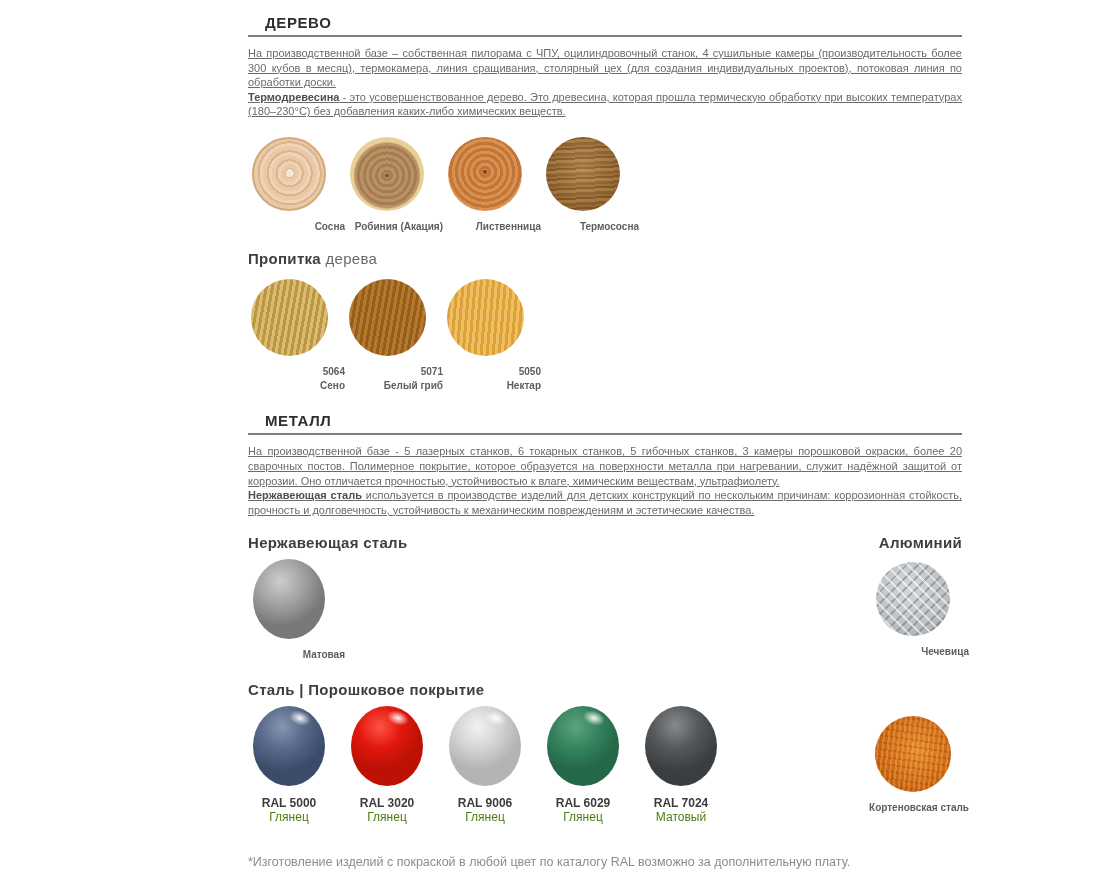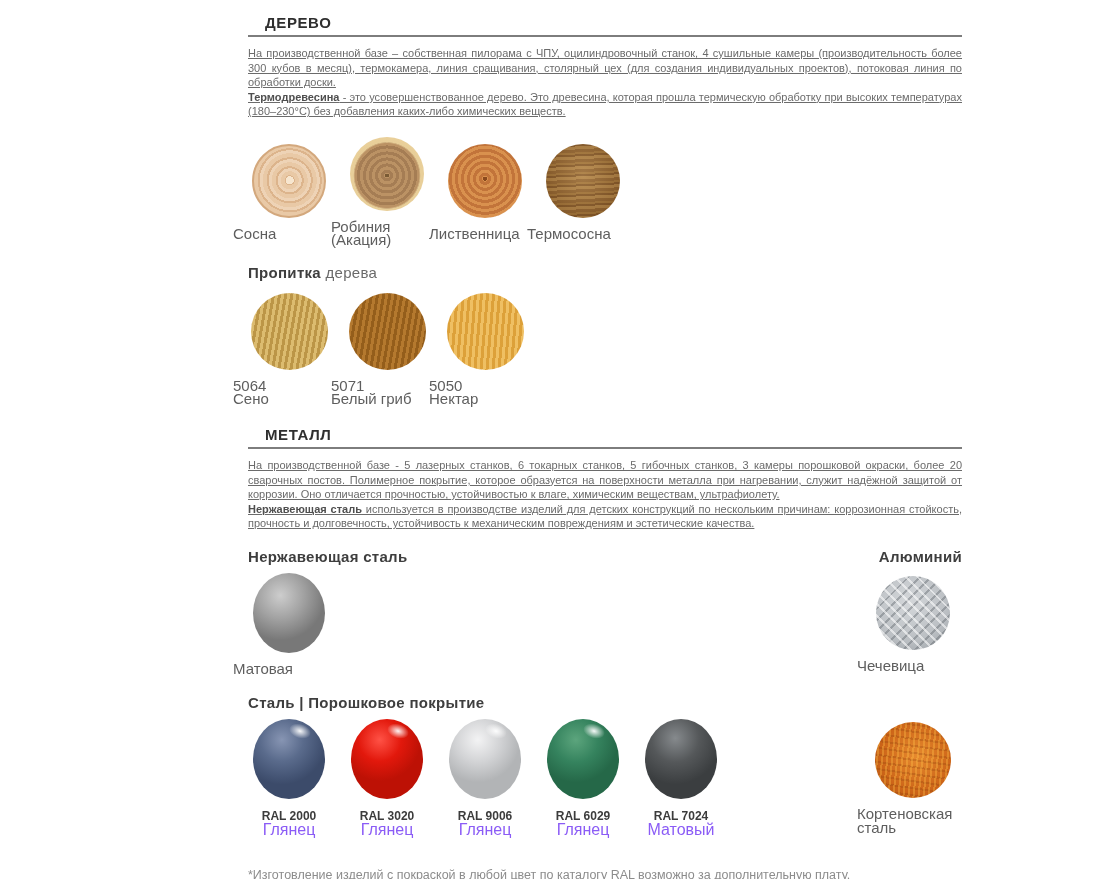--- a/index.html
+++ b/index.html
@@ -31,25 +31,25 @@
   .sub-title .light { font-weight: normal; color: #6a6a6a; }
   .head-row { display: flex; justify-content: space-between; align-items: baseline; }
   .footnote {
     margin: 0; font-size: 12.5px; color: #8c8c8c; line-height: 15px;
   }
   
   .row { display: flex; align-items: center; margin-left: -8px; }
   .cell { width: 98px; display: flex; flex-direction: column; align-items: center; flex: 0 0 auto; }
   .cell-right { margin-left: auto; }
   .lbl {
-    margin-top: 9px; font-size: 15px; line-height: 13.5px;
-    color: #5e5e5e; text-align: left; width: 112px;
+    margin-top: 9px; font-size: 10px; line-height: 13.5px;
+    color: #5e5e5e; text-align: right; width: 112px; font-weight: bold;
   }
   .lbl-code { margin-top: 10px; font-size: 12px; line-height: 14px; font-weight: bold; color: #3c3c3c; text-align: center; }
-  .lbl-finish { font-size: 16px; line-height: 14px; color: #8b5cf6; text-align: center; }
+  .lbl-finish { font-size: 12px; line-height: 14px; color: #4d7c0f; text-align: center; }
   
   .sw { width: 74px; height: 74px; border-radius: 50%; flex: 0 0 auto; }
   .sphere { width: 72px; height: 80px; border-radius: 50%; position: relative; }
   .gloss::after {
     content: ""; position: absolute; left: 50%; top: 6%;
     width: 30%; height: 18%; border-radius: 50%;
     background: radial-gradient(ellipse, rgba(255,255,255,0.95) 0%, rgba(255,255,255,0) 72%);
     transform: rotate(18deg);
   }
   
@@ -203,21 +203,21 @@
         <div class="sw sw-diamond"></div>
         <div class="lbl">Чечевица</div>
       </div>
     </div>
 
     <h3 class="sub-title powder-title">Сталь | Порошковое покрытие</h3>
 
     <div class="row powder-row">
       <div class="cell">
         <div class="sphere gloss sw-ral5000"></div>
-        <div class="lbl-code">RAL 2000</div>
+        <div class="lbl-code">RAL 5000</div>
         <div class="lbl-finish">Глянец</div>
       </div>
       <div class="cell">
         <div class="sphere gloss sw-ral3020"></div>
         <div class="lbl-code">RAL 3020</div>
         <div class="lbl-finish">Глянец</div>
       </div>
       <div class="cell">
         <div class="sphere gloss sw-ral9006"></div>
         <div class="lbl-code">RAL 9006</div>

